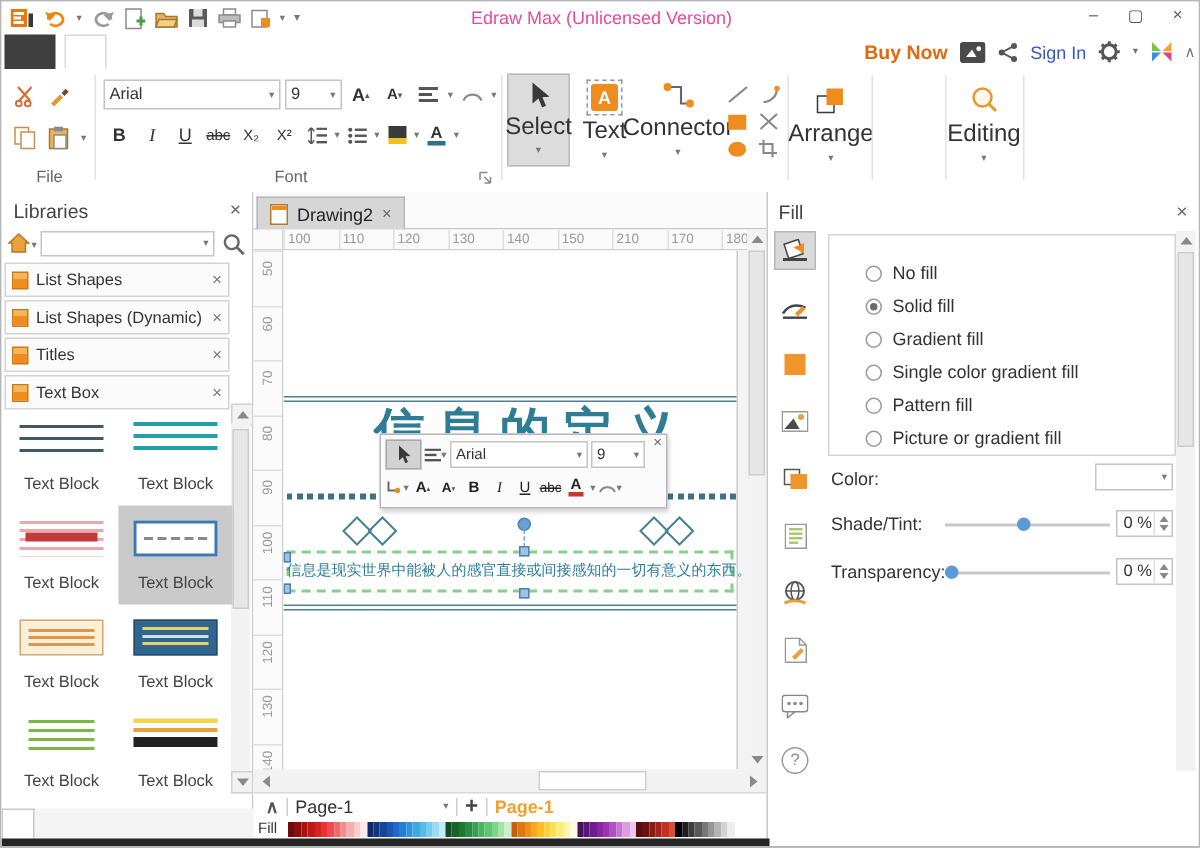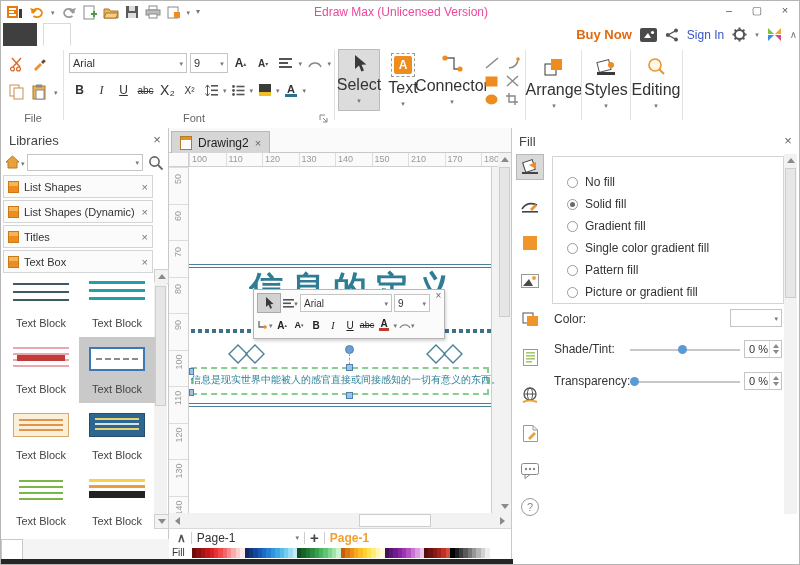--- a/index.html
+++ b/index.html
@@ -102,21 +102,21 @@
   .pagebar{position:absolute;left:0;top:400px;width:342px;height:18px;background:#fff;border-top:1px solid #d9d9d9;display:flex;align-items:center;font-size:12px;box-sizing:border-box;}
   .pb-sep{width:1px;height:12px;background:#ccc;margin:0 5px;}
   .palette-row{position:absolute;left:0;top:418px;width:342px;height:13px;background:#fff;display:flex;align-items:center;}
   .fill-lab{width:20px;padding-left:3px;font-size:10px;color:#333;}
   .palette{display:flex;width:298px;height:10px;}
   .pal{flex:1;height:10px;}
   
   .right-panel{position:absolute;left:510px;top:127px;width:290px;height:438px;background:#fff;border-left:1px solid #c8c8c8;box-sizing:border-box;}
   .stripbtn{position:absolute;left:4px;width:28px;height:26px;display:flex;align-items:center;justify-content:center;}
   .stripbtn.sel{background:#d9d9d9;border:1px solid #b8b8b8;box-sizing:border-box;}
-  .optbox{position:absolute;left:40px;top:28px;width:232px;height:148px;border:1px solid #d4d4d4;background:#fff;padding:14px 0 0 14px;box-sizing:border-box;}
+  .optbox{position:absolute;left:40px;top:28px;width:232px;height:148px;border:1px solid #d4d4d4;background:#fff;padding:14px 0 0 24px;box-sizing:border-box;}
   .radio-row{display:flex;align-items:center;gap:7px;height:22px;font-size:12px;color:#333;}
   .radio{width:11px;height:11px;border-radius:50%;border:1px solid #9a9a9a;background:#fff;box-sizing:border-box;position:relative;}
   .selected .radio::after{content:"";position:absolute;left:2px;top:2px;width:5px;height:5px;border-radius:50%;background:#6a6a6a;}
   .fieldlab{position:absolute;left:42px;font-size:12px;color:#333;}
   .slider{position:absolute;height:2px;background:#c8c8c8;}
   .sthumb{position:absolute;top:-4px;width:9px;height:9px;border-radius:50%;background:#5b9bd5;}
   .spin{position:absolute;width:38px;height:18px;border:1px solid #c4c4c4;background:#fff;font-size:11px;display:flex;align-items:center;box-sizing:border-box;}
   .spin .val{flex:1;text-align:left;padding-left:4px;}
   .spin .arrows{width:11px;height:100%;display:flex;flex-direction:column;align-items:center;justify-content:center;gap:2px;border-left:1px solid #e0e0e0;}
   .spin .arrows i{display:block;width:0;height:0;border-left:3px solid transparent;border-right:3px solid transparent;}
@@ -327,21 +327,21 @@
               <path d="M1 9 A6.5 6.5 0 0 1 13 9" stroke="#888" fill="none" stroke-width="1.5"></path>
             </svg>
         </span>
           <span class="dd">▾</span>
       </div>
       <div class="flex" style="gap:1px;height:22px;margin-top:6px;">
         <span class="rbtn" style="font-weight:bold;">B</span>
         <span class="rbtn" style="font-style:italic;font-family:'Liberation Serif',serif;">I</span>
         <span class="rbtn" style="text-decoration:underline;">U</span>
         <span class="rbtn" style="text-decoration:line-through;font-size:10px;">abc</span>
-        <span class="rbtn" style="font-size:14px;">X₂</span>
+        <span class="rbtn" style="font-size:10px;">X₂</span>
         <span class="rbtn" style="font-size:10px;">X²</span>
         <span class="rbtn">
           <svg width="13" height="11">
               <g fill="#555">
                 <rect x="6" y="0" width="7" height="1.6"></rect>
                 <rect x="6" y="4.5" width="7" height="1.6"></rect>
                 <rect x="6" y="9" width="7" height="1.6"></rect>
               </g>
               <path d="M2.5 0 L2.5 11 M0.5 2.5 L2.5 0 L4.5 2.5 M0.5 8.5 L2.5 11 L4.5 8.5" stroke="#555" fill="none"></path>
             </svg>
@@ -449,29 +449,20 @@
 
     <div class="bigbtn" style="left:528px;width:50px;">
       <svg width="22" height="22" style="margin-top:4px;">
           <rect x="2" y="7" width="11" height="11" fill="#fff" stroke="#3a3a3a"></rect>
           <rect x="8" y="2" width="11" height="11" fill="#ee8c1e"></rect>
         </svg>
       <span class="blabel">Arrange</span>
       <span class="dd">▾</span>
     </div>
     <div class="rsep" style="left:580px;"></div>
-    <div class="bigbtn" style="left:583px;width:44px;">
-      <svg width="22" height="22" style="margin-top:4px;">
-          <rect x="3" y="4" width="12" height="10" fill="#fff" stroke="#555" transform="rotate(-14 9 9)"></rect>
-          <rect x="2" y="15" width="18" height="3" fill="#3a3a3a"></rect>
-          <circle cx="16" cy="8" r="3" fill="#ee8c1e"></circle>
-        </svg>
-      <span class="blabel">Styles</span>
-      <span class="dd">▾</span>
-    </div>
     <div class="rsep" style="left:629px;"></div>
     <div class="bigbtn" style="left:632px;width:46px;">
       <svg width="20" height="22" style="margin-top:4px;">
           <circle cx="9" cy="8" r="6" fill="#fff7ea" stroke="#e8952c" stroke-width="1.6"></circle>
           <path d="M13.5 12.5 L18 17" stroke="#e8952c" stroke-width="2"></path>
         </svg>
       <span class="blabel">Editing</span>
       <span class="dd">▾</span>
     </div>
     <div class="rsep" style="left:681px;"></div>

